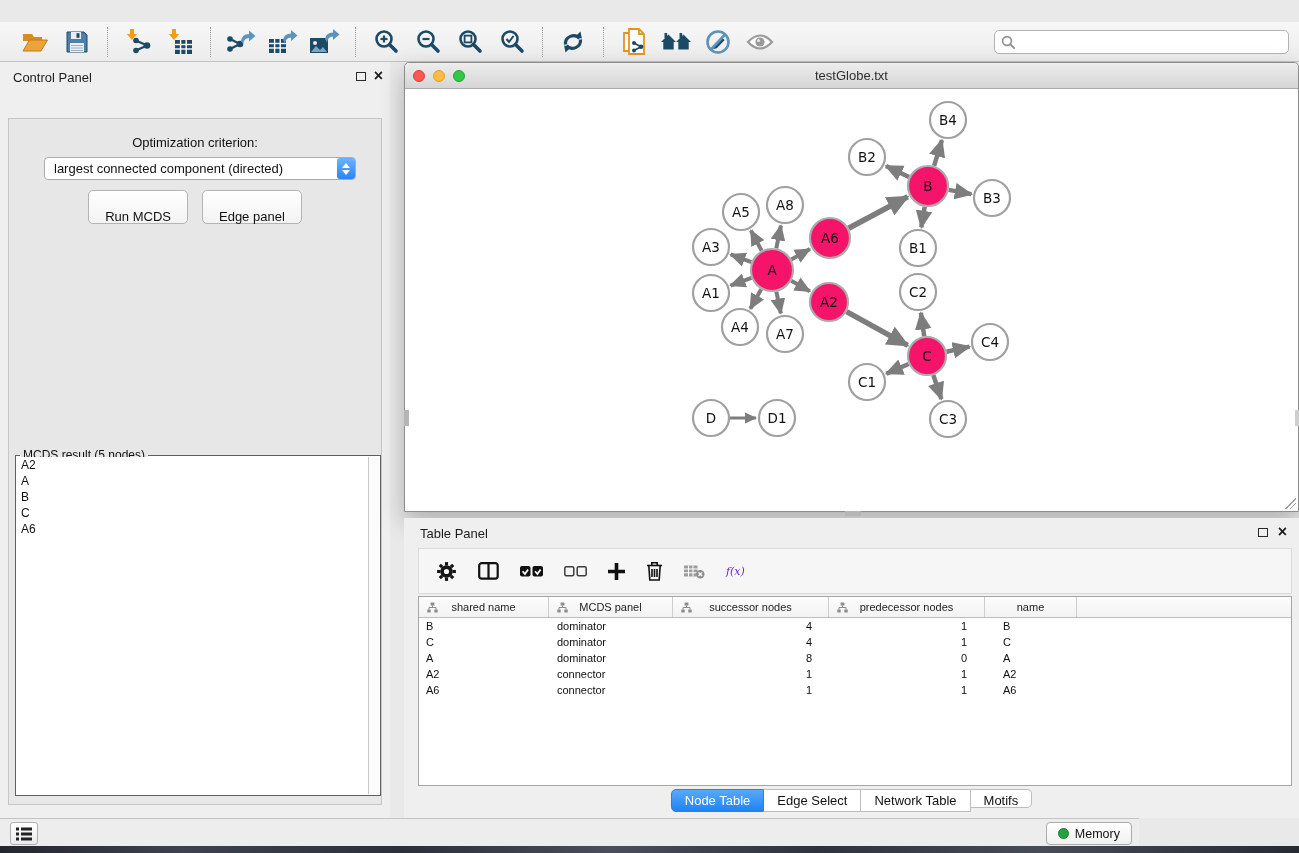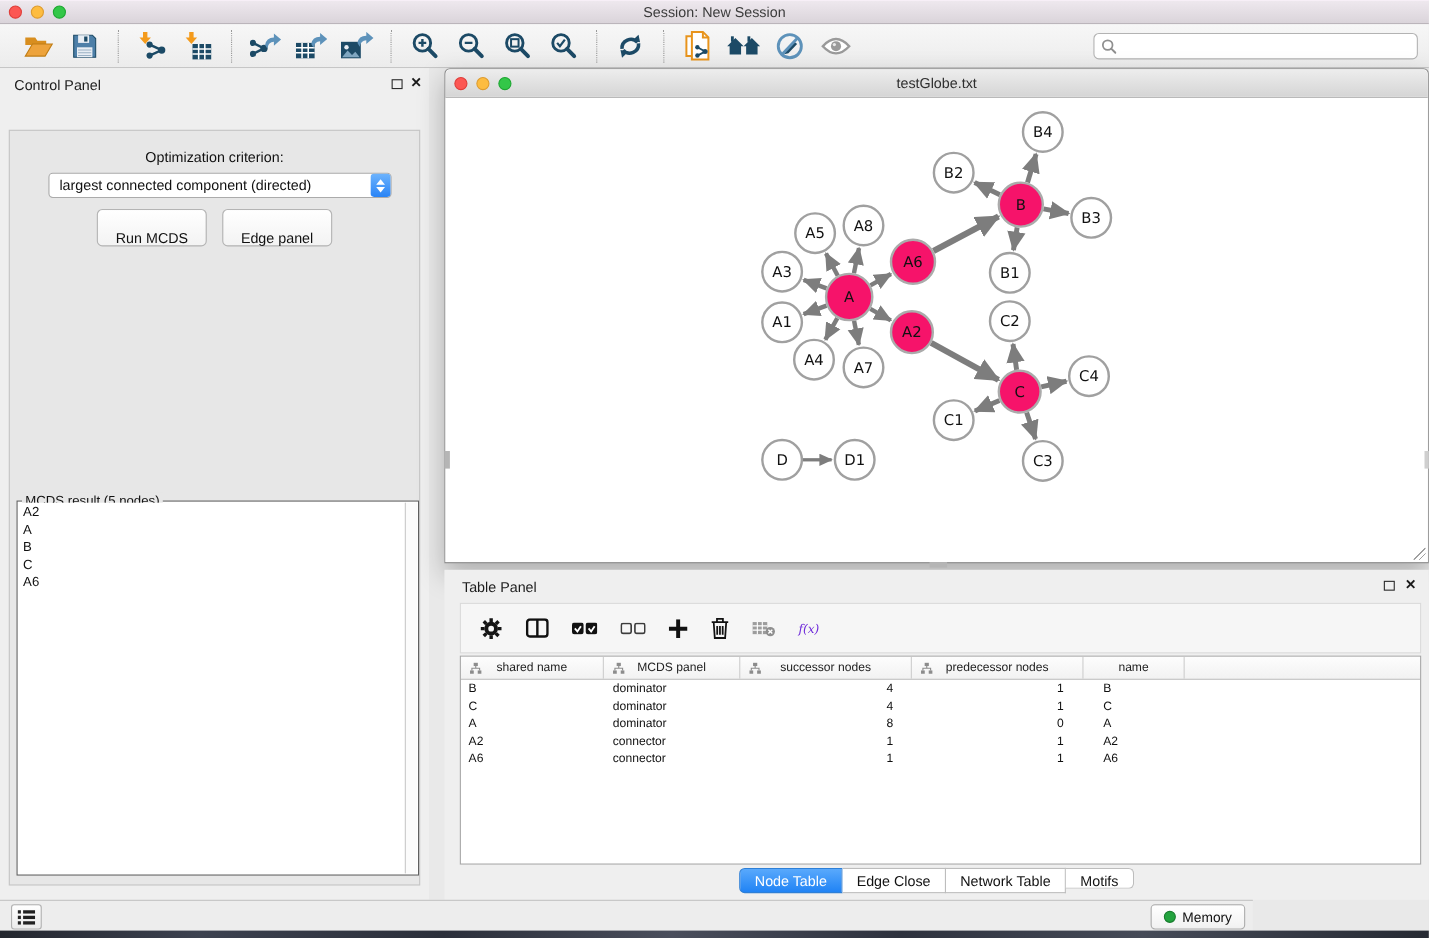--- a/index.html
+++ b/index.html
@@ -113,28 +113,20 @@
     display:flex; align-items:center; gap:6px; font-size:12.5px; color:#111; }
   .memory-dot { width:11px; height:11px; border-radius:50%; background:#23a33e; border:1px solid #187d2e; }
   .wallpaper { position:absolute; top:846px; left:0; width:1299px; height:7px;
     background:linear-gradient(90deg,#23262e,#3d4250 14%,#2b2f3a 31%,#4a4e5c 47%,#2e323e 63%,#464b58 80%,#262a33); }
 </style>
 </head>
 <body>
 
 <div class="app">
 
-  <div class="titlebar">
-    <div class="lights">
-      <span class="light red"></span>
-      <span class="light yellow"></span>
-      <span class="light green"></span>
-    </div>
-    <span class="titlebar-title">Session: New Session</span>
-  </div>
 
   <div class="toolbar">
     <div class="tbtn">
       <svg width="28" height="22" viewBox="0 0 28 22">
           <path d="M2 3 h9 l2 3 h8 v4 H2 z" fill="#d88e1f"></path>
           <path d="M2 20 h18 l6.5 -11 H8.5 z" fill="#eda33c" stroke="#c07d15" stroke-width="1"></path>
         </svg>
     </div>
     <div class="tbtn">
       <svg width="22" height="22" viewBox="0 0 22 22">
@@ -572,21 +564,21 @@
               <div class="tbl-cell" style="width:130px;text-align:left;padding-left:7px">A6</div>
               <div class="tbl-cell" style="width:124px;text-align:left;padding-left:8px">connector</div>
               <div class="tbl-cell" style="width:156px;text-align:right;padding-right:17px">1</div>
               <div class="tbl-cell" style="width:156px;text-align:right;padding-right:18px">1</div>
               <div class="tbl-cell" style="width:92px;text-align:left;padding-left:18px">A6</div>
             </div>
           </div>
       </div>
       <div class="tp-tabs">
         <div class="seg-tab first selected" style="height:23px;line-height:22px;">Node Table</div>
-        <div class="seg-tab" style="height:23px;line-height:22px;">Edge Close</div>
+        <div class="seg-tab" style="height:23px;line-height:22px;">Edge Select</div>
         <div class="seg-tab" style="height:23px;line-height:22px;">Network Table</div>
         <div class="seg-tab last" style="height:19px;line-height:22px;">Motifs</div>
       </div>
     </div>
   </div>
 
   <div class="statusbar">
     <div class="list-btn">
       <svg width="16" height="14" viewBox="0 0 16 14">
           <g fill="#222">

